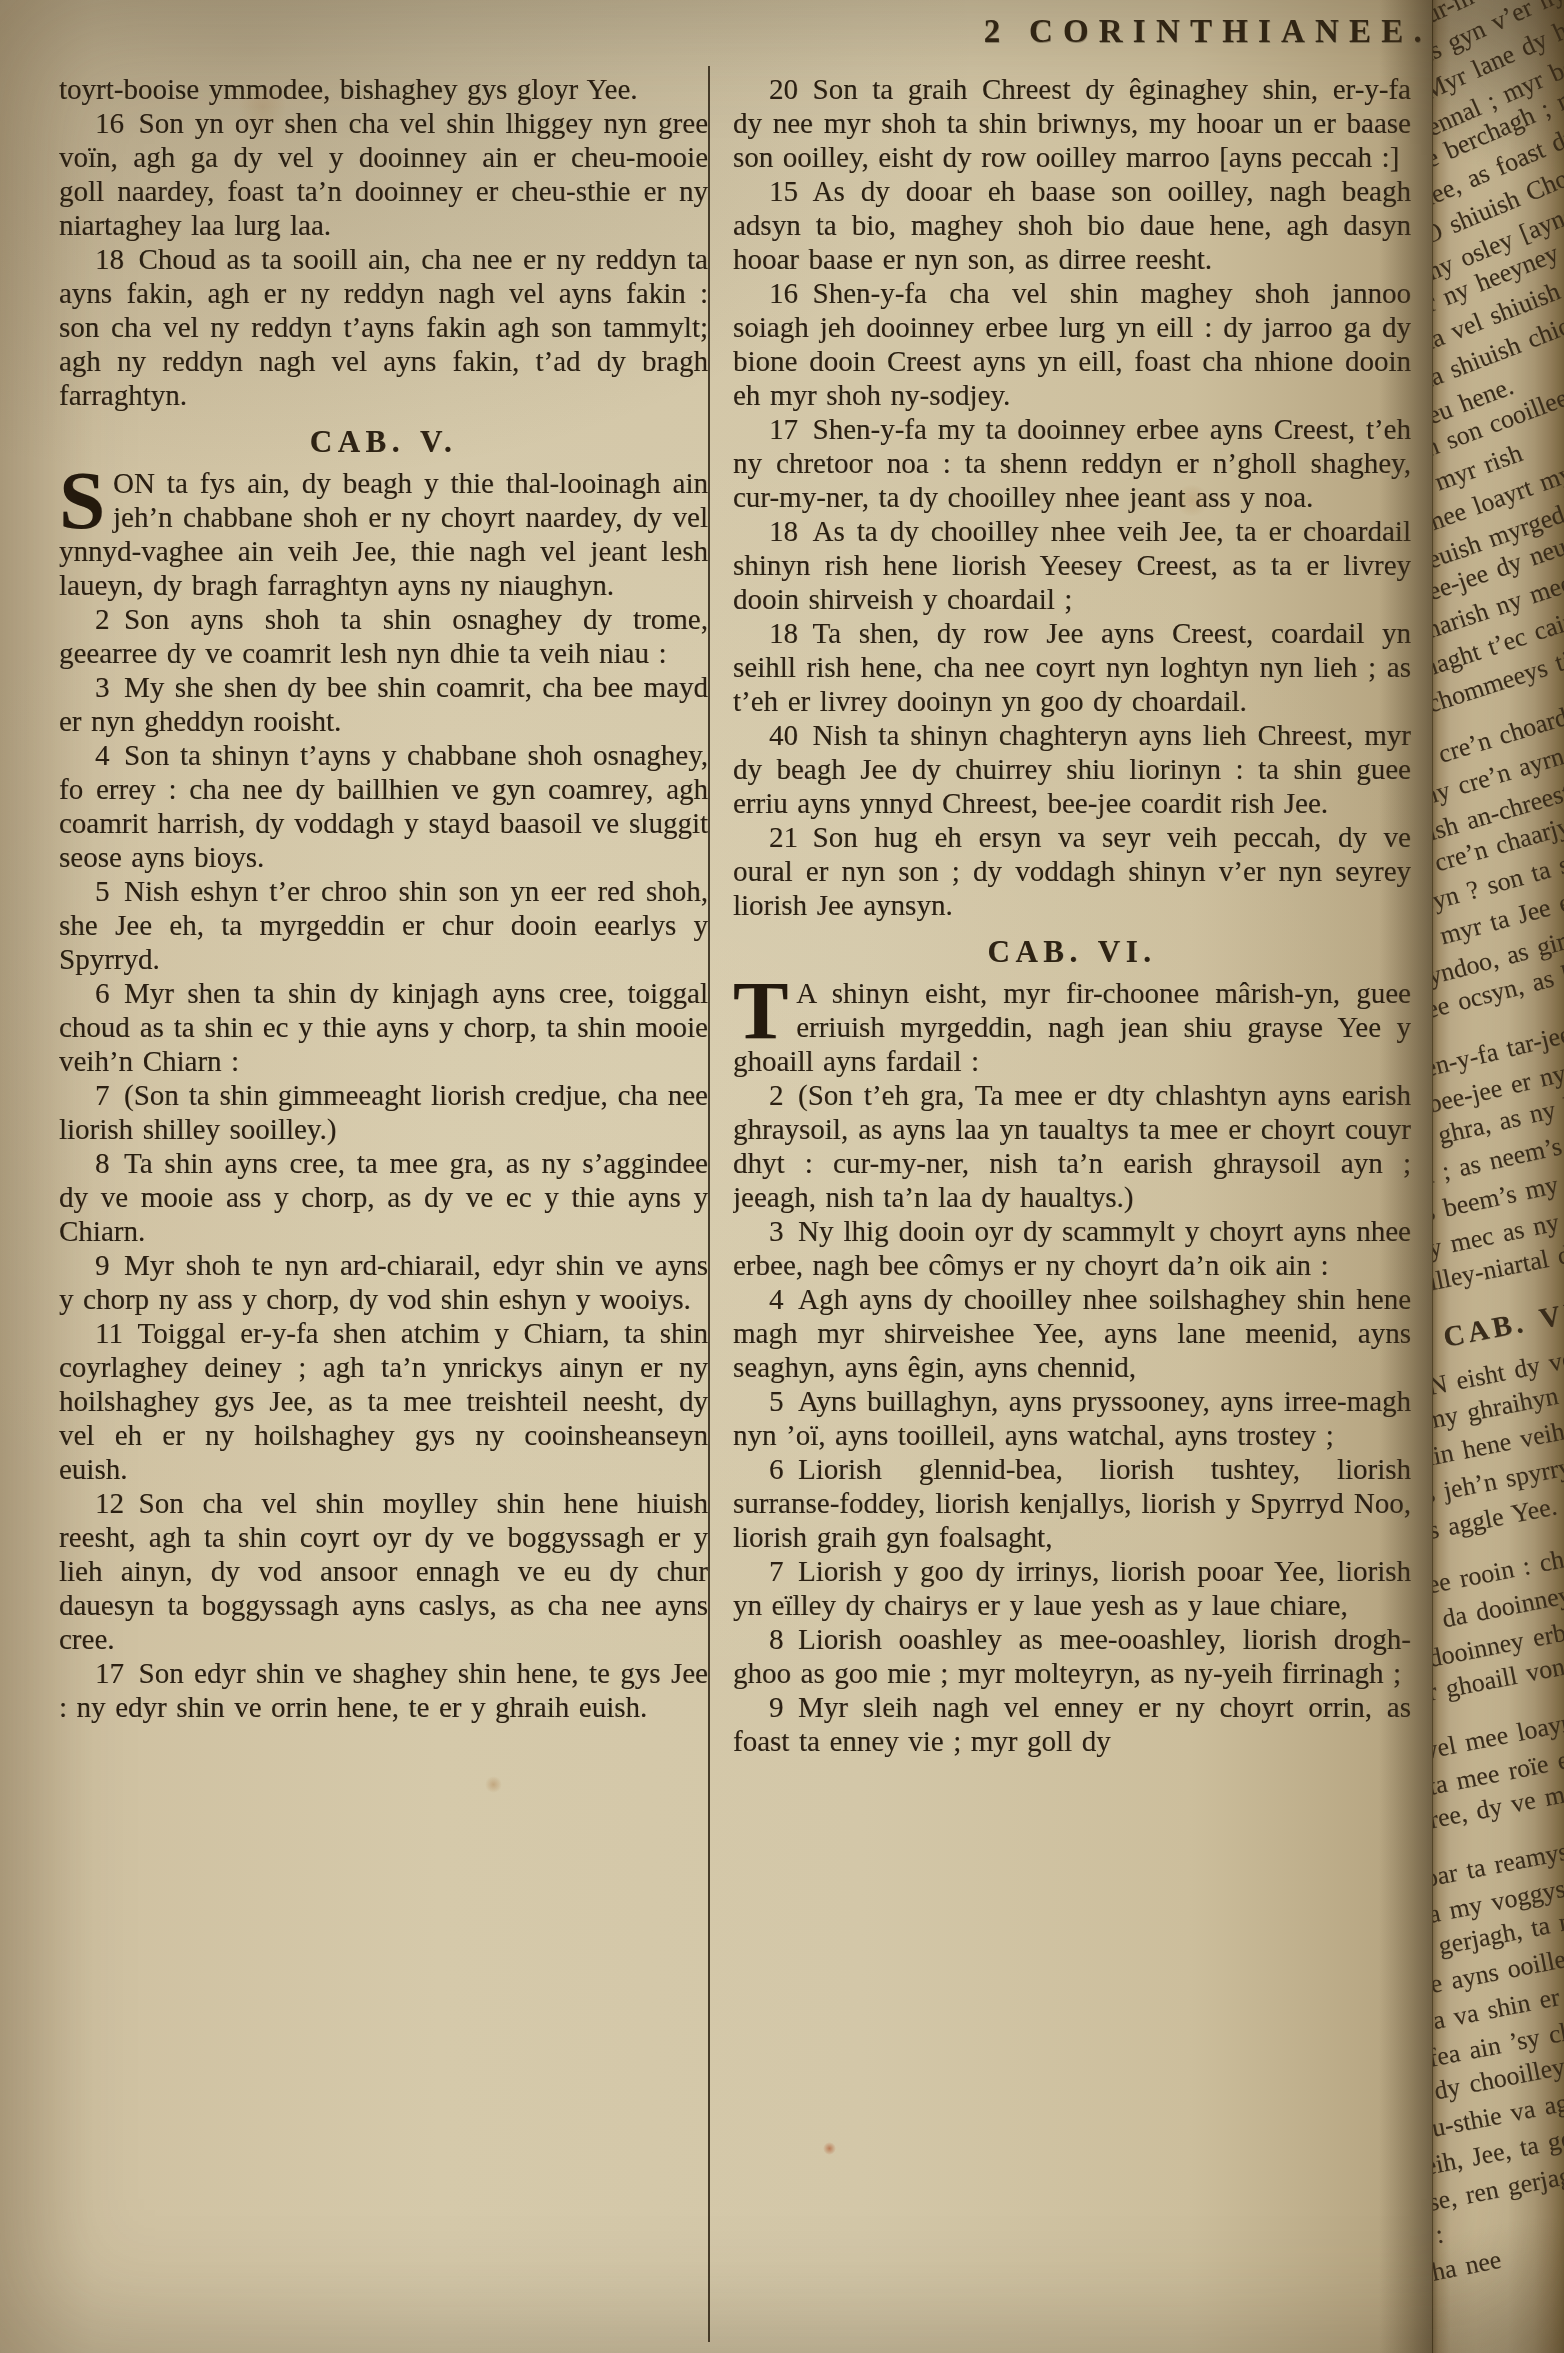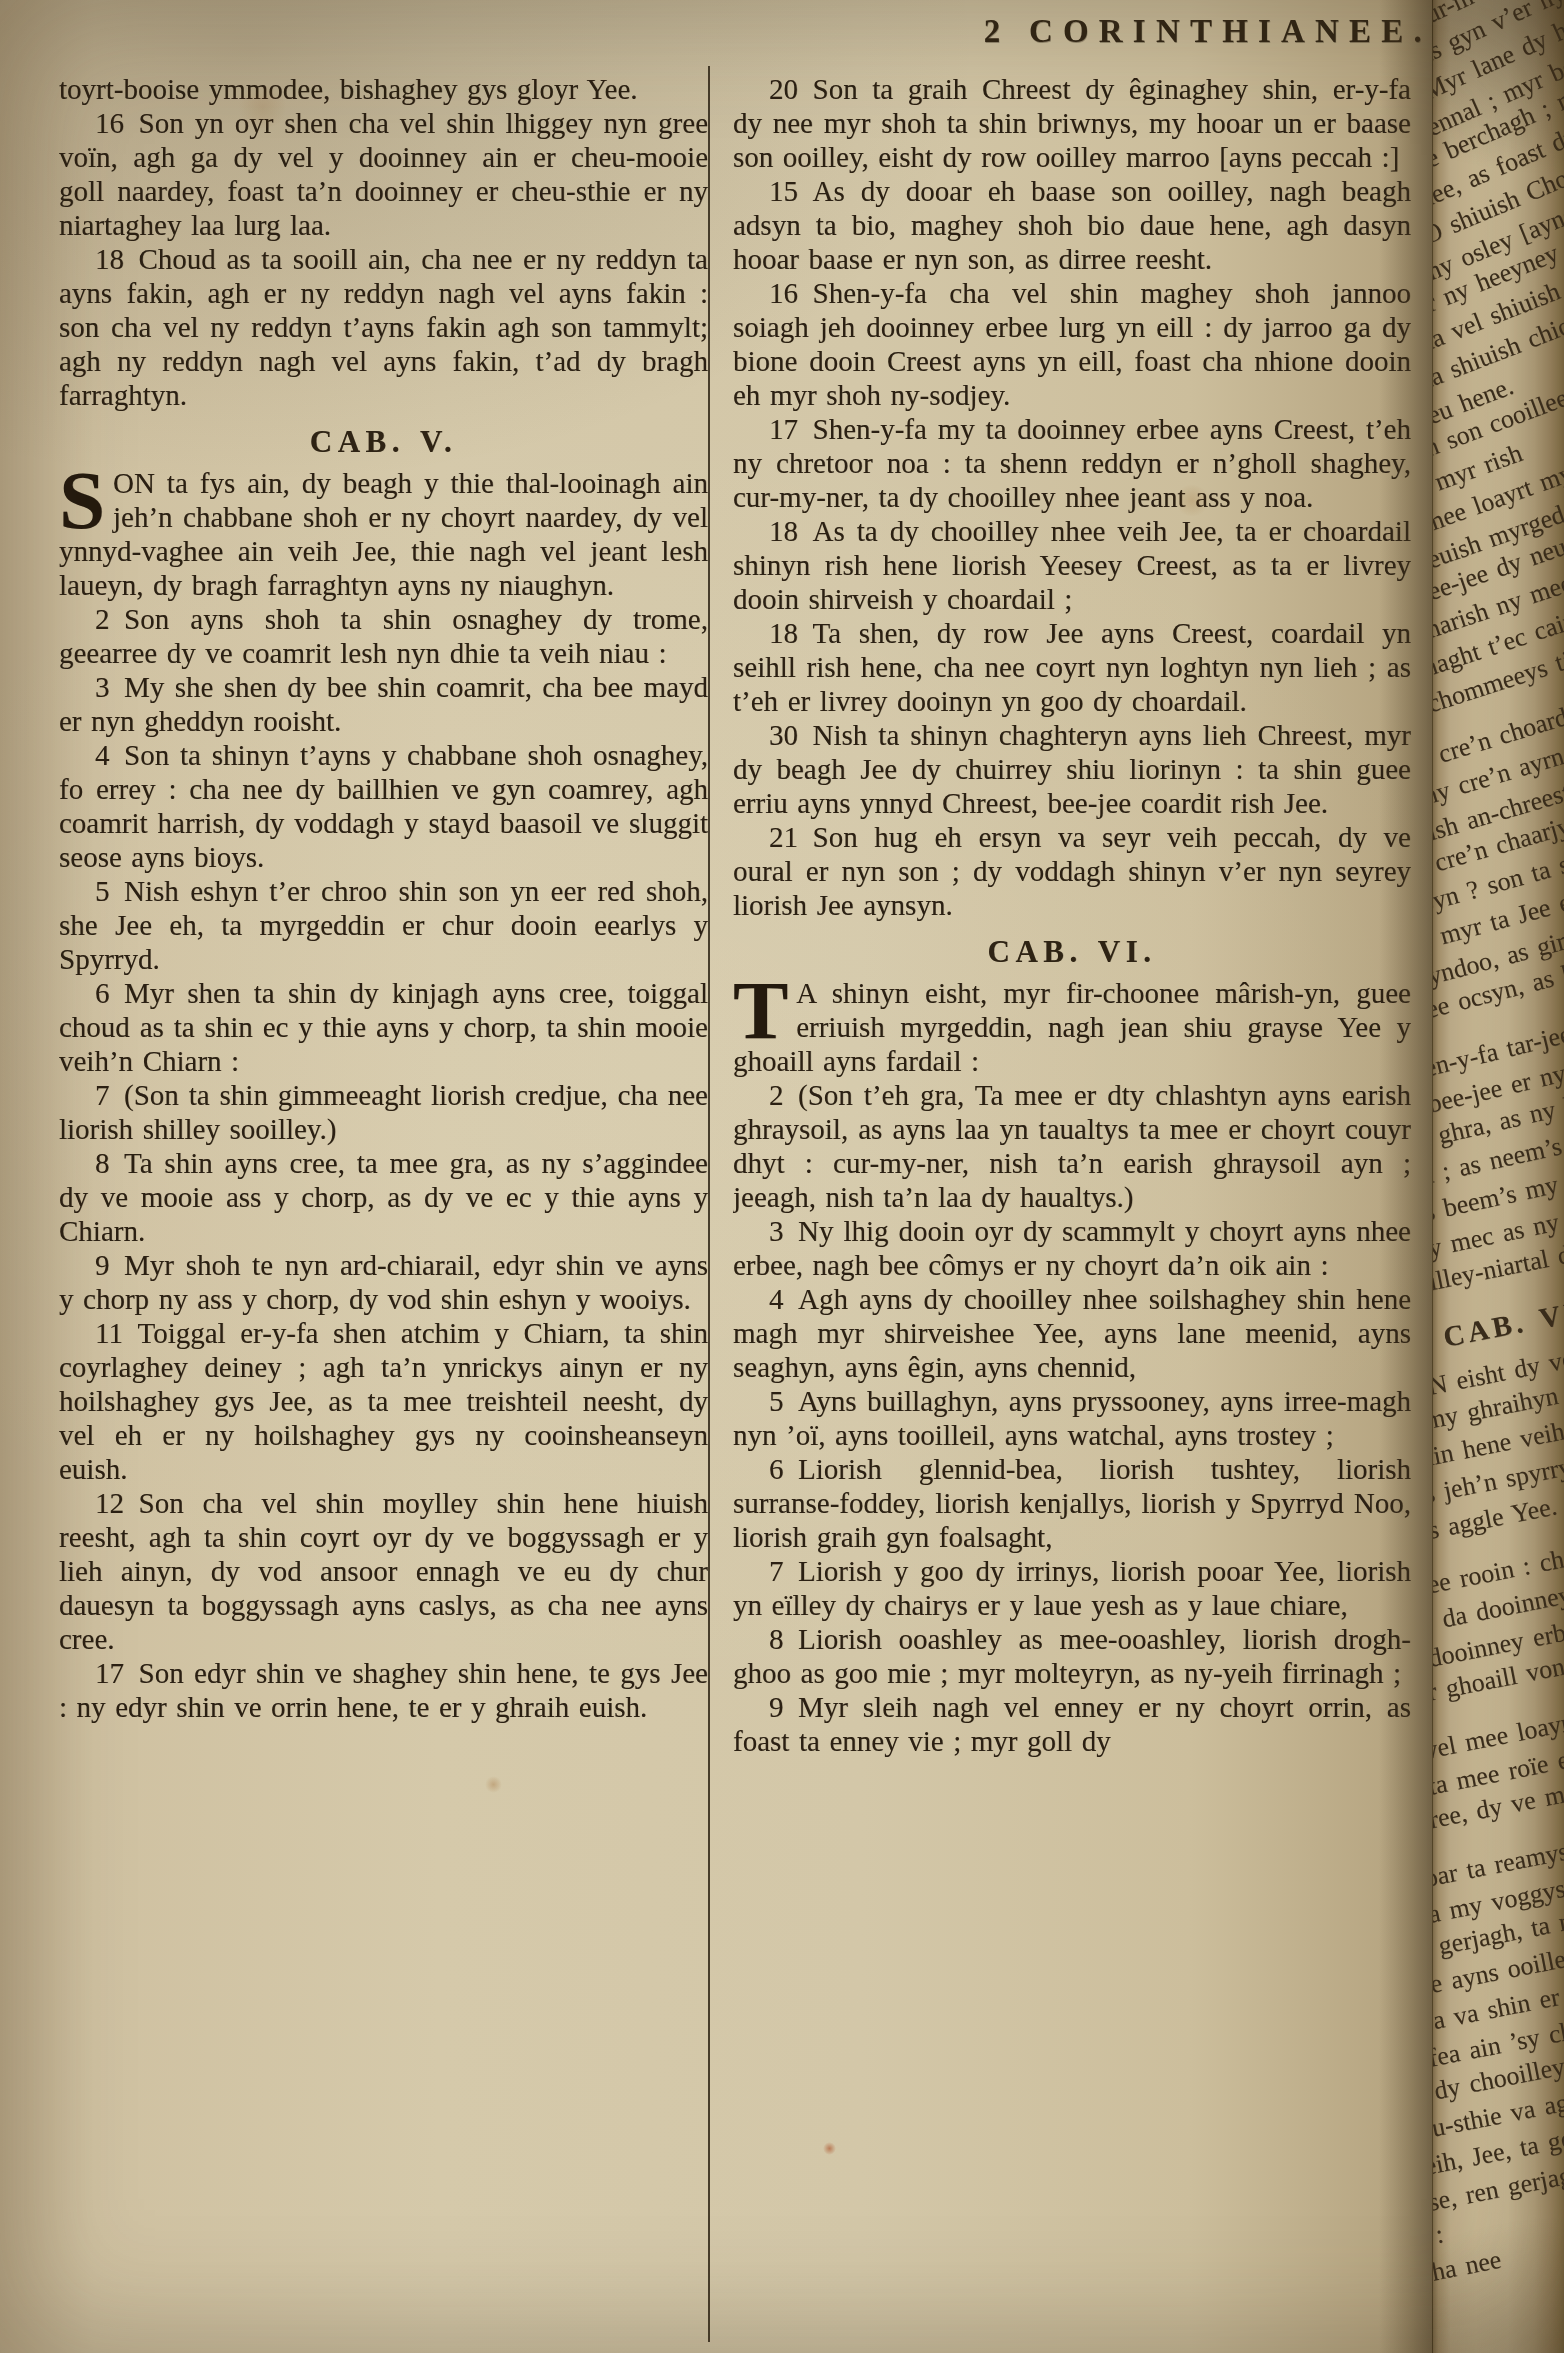--- a/index.html
+++ b/index.html
@@ -90,21 +90,21 @@
         <p class="verse"><span class="vnum">17</span> Son edyr shin ve shaghey shin hene, te gys Jee : ny edyr shin ve orrin hene, te er y ghraih euish.</p>
       </div>
     <div class="divider"></div>
     <div class="column col-right">
         <p class="verse"><span class="vnum">20</span> Son ta graih Chreest dy êginaghey shin, er-y-fa dy nee myr shoh ta shin briwnys, my hooar un er baase son ooilley, eisht dy row ooilley marroo [ayns peccah :]</p>
         <p class="verse"><span class="vnum">15</span> As dy dooar eh baase son ooilley, nagh beagh adsyn ta bio, maghey shoh bio daue hene, agh dasyn hooar baase er nyn son, as dirree reesht.</p>
         <p class="verse"><span class="vnum">16</span> Shen-y-fa cha vel shin maghey shoh jannoo soiagh jeh dooinney erbee lurg yn eill : dy jarroo ga dy bione dooin Creest ayns yn eill, foast cha nhione dooin eh myr shoh ny-sodjey.</p>
         <p class="verse"><span class="vnum">17</span> Shen-y-fa my ta dooinney erbee ayns Creest, t’eh ny chretoor noa : ta shenn reddyn er n’gholl shaghey, cur-my-ner, ta dy chooilley nhee jeant ass y noa.</p>
         <p class="verse"><span class="vnum">18</span> As ta dy chooilley nhee veih Jee, ta er choardail shinyn rish hene liorish Yeesey Creest, as ta er livrey dooin shirveish y choardail ;</p>
         <p class="verse"><span class="vnum">18</span> Ta shen, dy row Jee ayns Creest, coardail yn seihll rish hene, cha nee coyrt nyn loghtyn nyn lieh ; as t’eh er livrey dooinyn yn goo dy choardail.</p>
-        <p class="verse"><span class="vnum">30</span> Nish ta shinyn chaghteryn ayns lieh Chreest, myr dy beagh Jee dy chuirrey shiu liorinyn : ta shin guee erriu ayns ynnyd Chreest, bee-jee coardit rish Jee.</p>
+        <p class="verse"><span class="vnum">40</span> Nish ta shinyn chaghteryn ayns lieh Chreest, myr dy beagh Jee dy chuirrey shiu liorinyn : ta shin guee erriu ayns ynnyd Chreest, bee-jee coardit rish Jee.</p>
         <p class="verse"><span class="vnum">21</span> Son hug eh ersyn va seyr veih peccah, dy ve oural er nyn son ; dy voddagh shinyn v’er nyn seyrey liorish Jee aynsyn.</p>
         <div class="chap">CAB. VI.</div>
         <p class="verse cont lead"><span class="dropcap">T</span>A shinyn eisht, myr fir-choonee mârish-yn, guee erriuish myrgeddin, nagh jean shiu grayse Yee y ghoaill ayns fardail :</p>
         <p class="verse"><span class="vnum">2</span> (Son t’eh gra, Ta mee er dty chlashtyn ayns earish ghraysoil, as ayns laa yn taualtys ta mee er choyrt couyr dhyt : cur-my-ner, nish ta’n earish ghraysoil ayn ; jeeagh, nish ta’n laa dy haualtys.)</p>
         <p class="verse"><span class="vnum">3</span> Ny lhig dooin oyr dy scammylt y choyrt ayns nhee erbee, nagh bee cômys er ny choyrt da’n oik ain :</p>
         <p class="verse"><span class="vnum">4</span> Agh ayns dy chooilley nhee soilshaghey shin hene magh myr shirveishee Yee, ayns lane meenid, ayns seaghyn, ayns êgin, ayns chennid,</p>
         <p class="verse"><span class="vnum">5</span> Ayns buillaghyn, ayns pryssooney, ayns irree-magh nyn ’oï, ayns tooilleil, ayns watchal, ayns trostey ;</p>
         <p class="verse"><span class="vnum">6</span> Liorish glennid-bea, liorish tushtey, liorish surranse-foddey, liorish kenjallys, liorish y Spyrryd Noo, liorish graih gyn foalsaght,</p>
         <p class="verse"><span class="vnum">7</span> Liorish y goo dy irrinys, liorish pooar Yee, liorish yn eïlley dy chairys er y laue yesh as y laue chiare,</p>
         <p class="verse"><span class="vnum">8</span> Liorish ooashley as mee-ooashley, liorish drogh-ghoo as goo mie ; myr molteyryn, as ny-yeih firrinagh ;</p>

